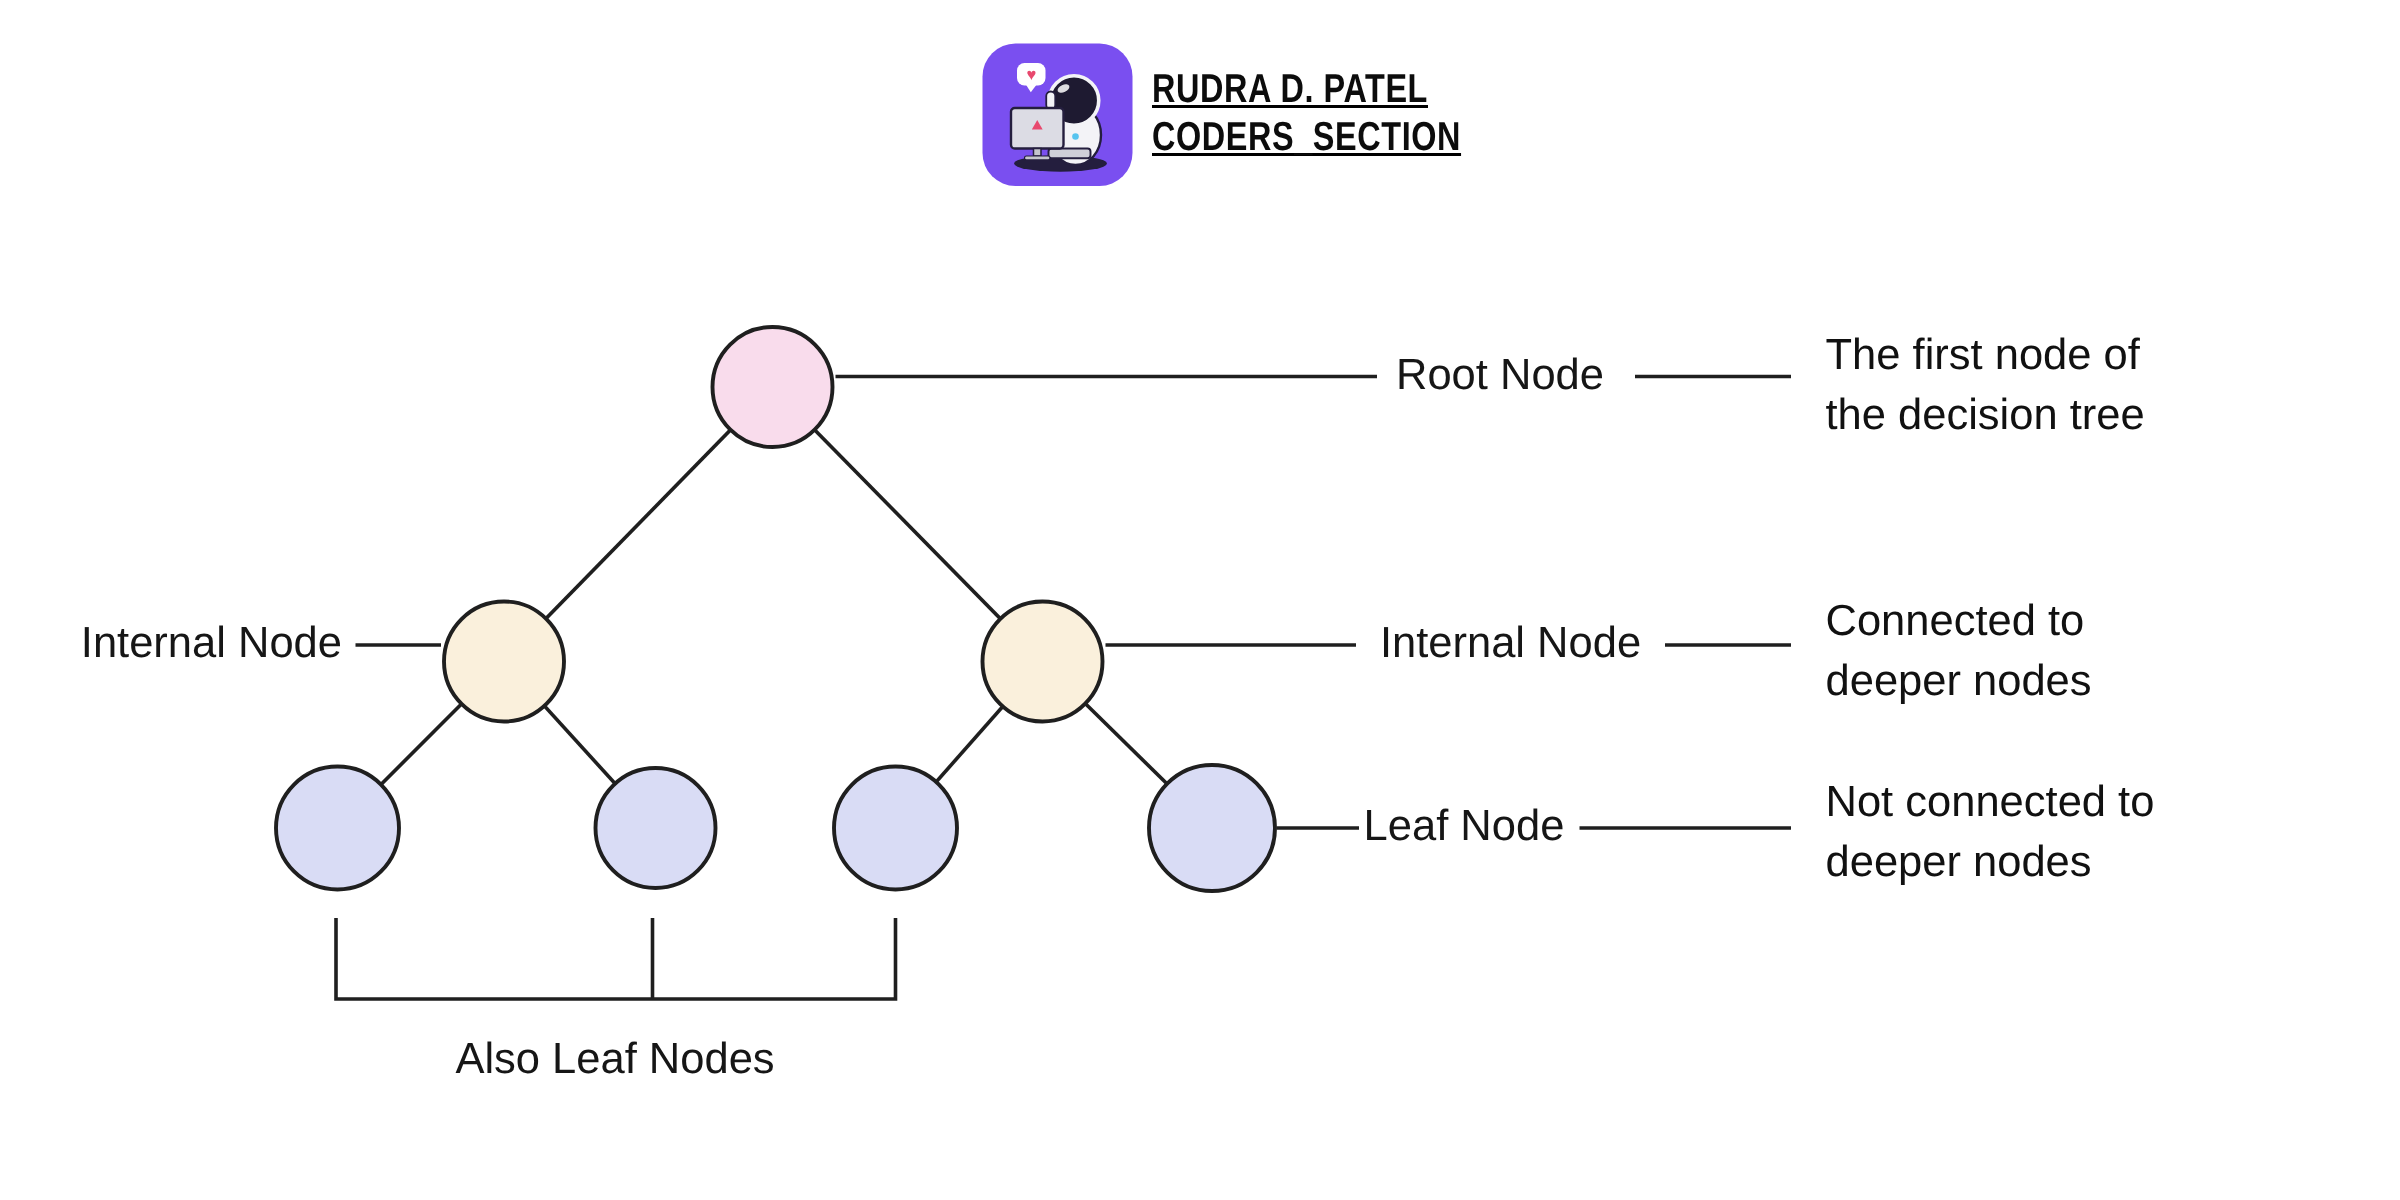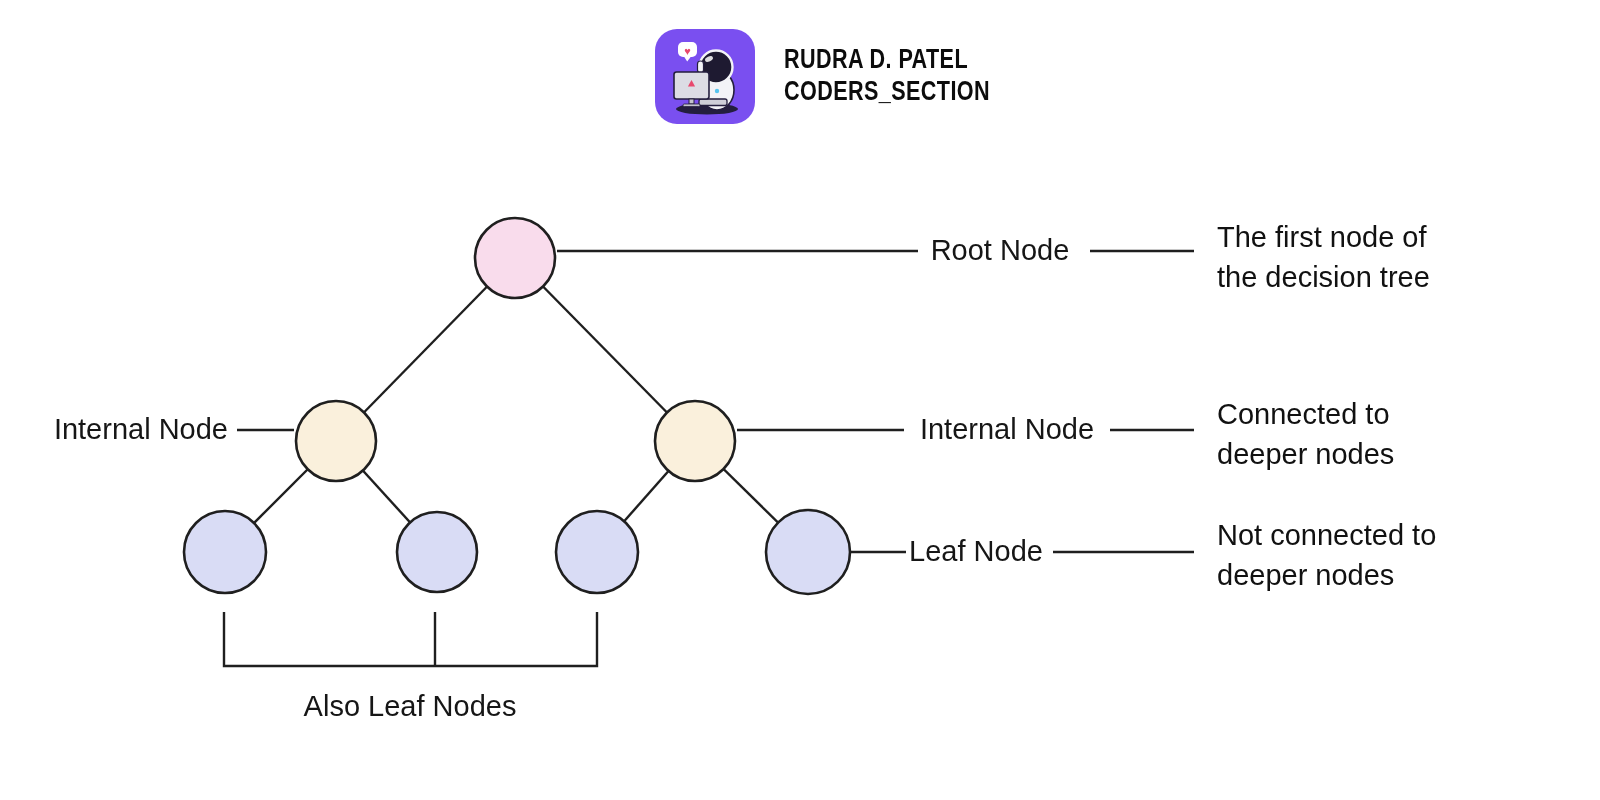--- a/index.html
+++ b/index.html
@@ -22,22 +22,23 @@
     top: 28px;
     display: flex;
     align-items: flex-start;
   }
   #logo-box {
     width: 102px;
     height: 97px;
     flex: 0 0 auto;
   }
   #brand {
-    margin-left: 28px;
+    margin-left: 12px;
     padding-top: 15px;
+    text-decoration: underline;
   }
   .brand-line {
     display: block;
     font-size: 27px;
     font-weight: 900;
     line-height: 32px;
     letter-spacing: 0.5px;
     color: #0c0c0c;
     transform: scaleX(0.80);
     transform-origin: left center;

